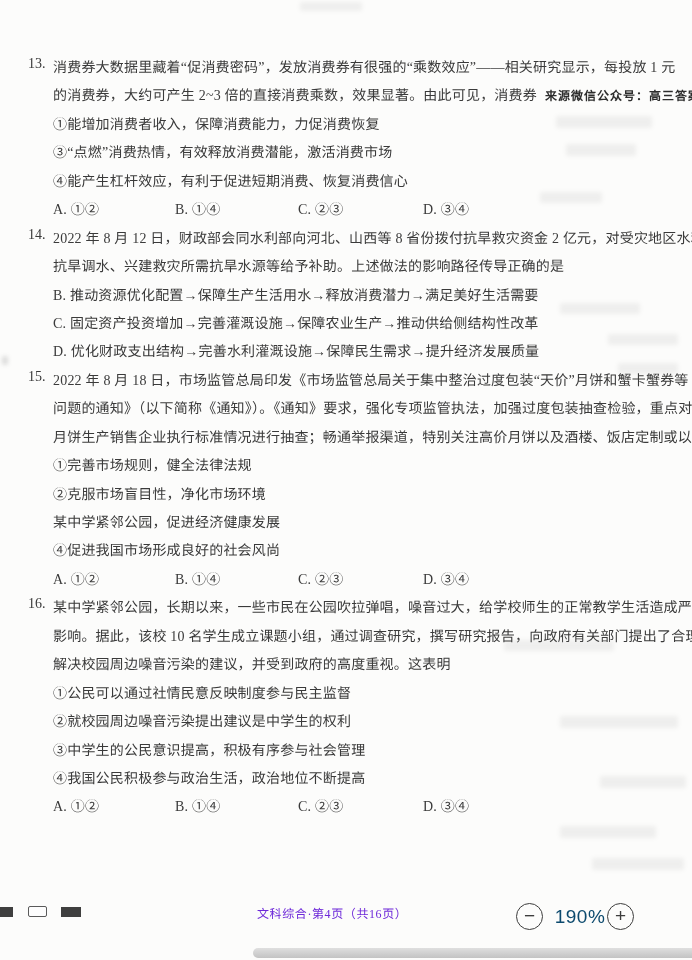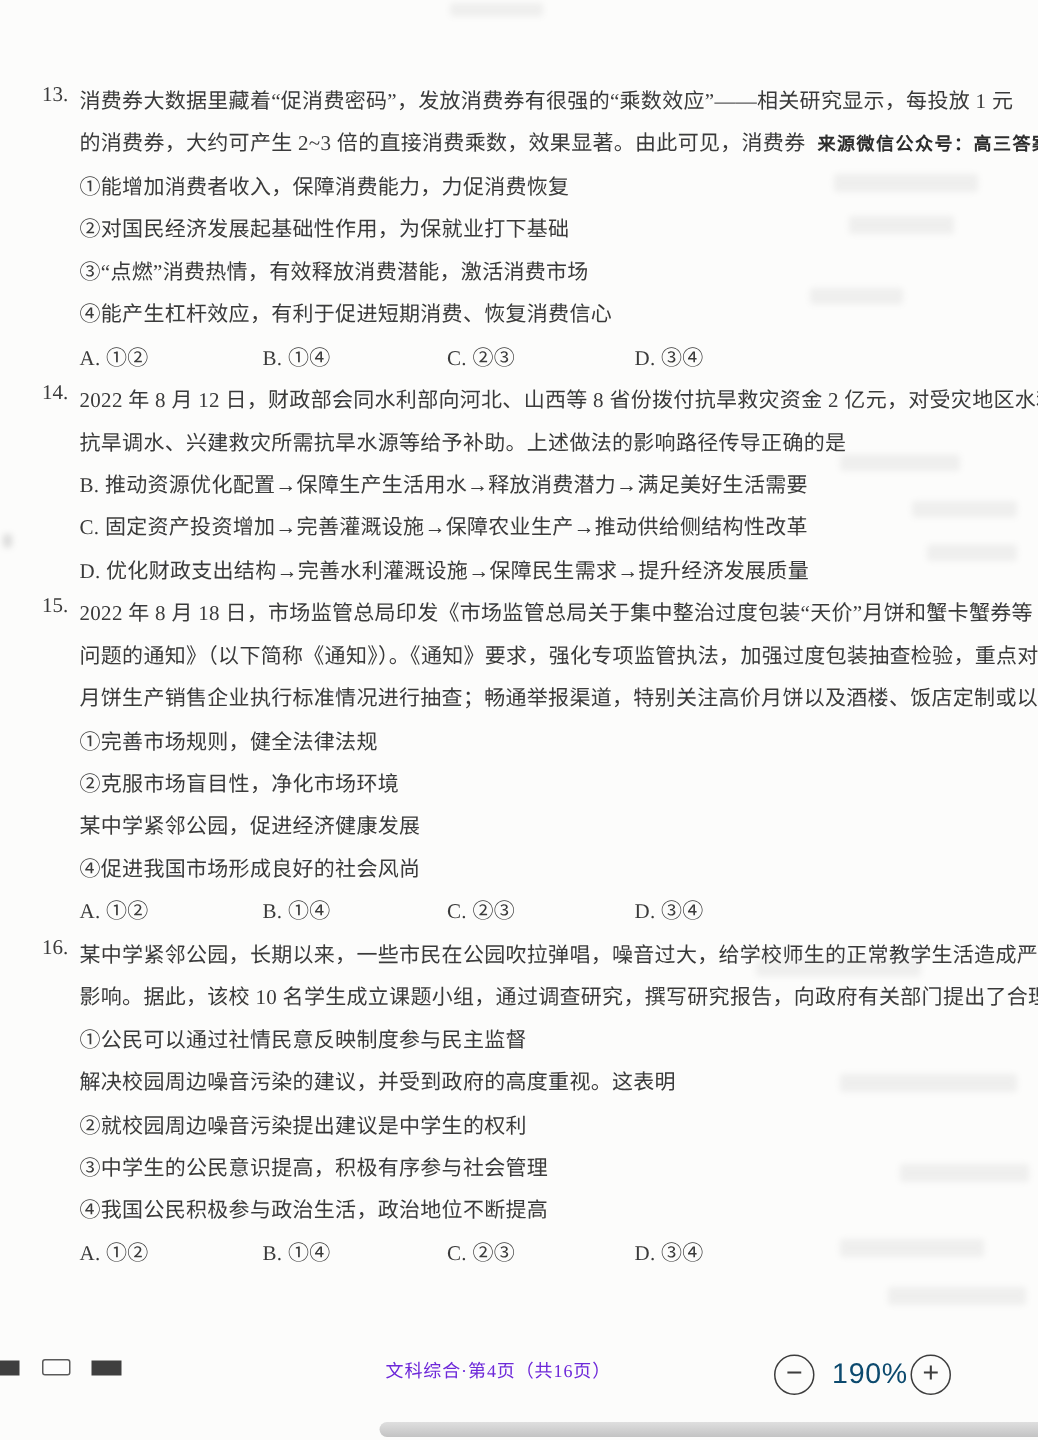--- a/index.html
+++ b/index.html
@@ -49,21 +49,20 @@
 </head>
 <body>
 
 <div class="doc">
 
   <section class="q">
     <span class="qnum">13.</span>
     <div class="line"><span>消费券大数据里藏着“促消费密码”，发放消费券有很强的“乘数效应”——相关研究显示，每投放 1 元</span></div>
     <div class="line"><span>的消费券，大约可产生 2~3 倍的直接消费乘数，效果显著。由此可见，消费券</span><span class="wm">来源微信公众号：高三答案</span></div>
     <div class="line">①能增加消费者收入，保障消费能力，力促消费恢复</div>
-    <div class="line">②对国民经济发展起基础性作用，为保就业打下基础</div>
     <div class="line">③“点燃”消费热情，有效释放消费潜能，激活消费市场</div>
     <div class="line">④能产生杠杆效应，有利于促进短期消费、恢复消费信心</div>
     <div class="line opts">
       <span class="opt opt-a">A. ①②</span>
       <span class="opt opt-b">B. ①④</span>
       <span class="opt opt-c">C. ②③</span>
       <span class="opt opt-d">D. ③④</span>
     </div>
   </section>
 
@@ -90,22 +89,22 @@
       <span class="opt opt-b">B. ①④</span>
       <span class="opt opt-c">C. ②③</span>
       <span class="opt opt-d">D. ③④</span>
     </div>
   </section>
 
   <section class="q">
     <span class="qnum">16.</span>
     <div class="line">某中学紧邻公园，长期以来，一些市民在公园吹拉弹唱，噪音过大，给学校师生的正常教学生活造成严重</div>
     <div class="line">影响。据此，该校 10 名学生成立课题小组，通过调查研究，撰写研究报告，向政府有关部门提出了合理</div>
+    <div class="line">解决校园周边噪音污染的建议，并受到政府的高度重视。这表明</div>
     <div class="line">①公民可以通过社情民意反映制度参与民主监督</div>
-    <div class="line">解决校园周边噪音污染的建议，并受到政府的高度重视。这表明</div>
     <div class="line">②就校园周边噪音污染提出建议是中学生的权利</div>
     <div class="line">③中学生的公民意识提高，积极有序参与社会管理</div>
     <div class="line">④我国公民积极参与政治生活，政治地位不断提高</div>
     <div class="line opts">
       <span class="opt opt-a">A. ①②</span>
       <span class="opt opt-b">B. ①④</span>
       <span class="opt opt-c">C. ②③</span>
       <span class="opt opt-d">D. ③④</span>
     </div>
   </section>

